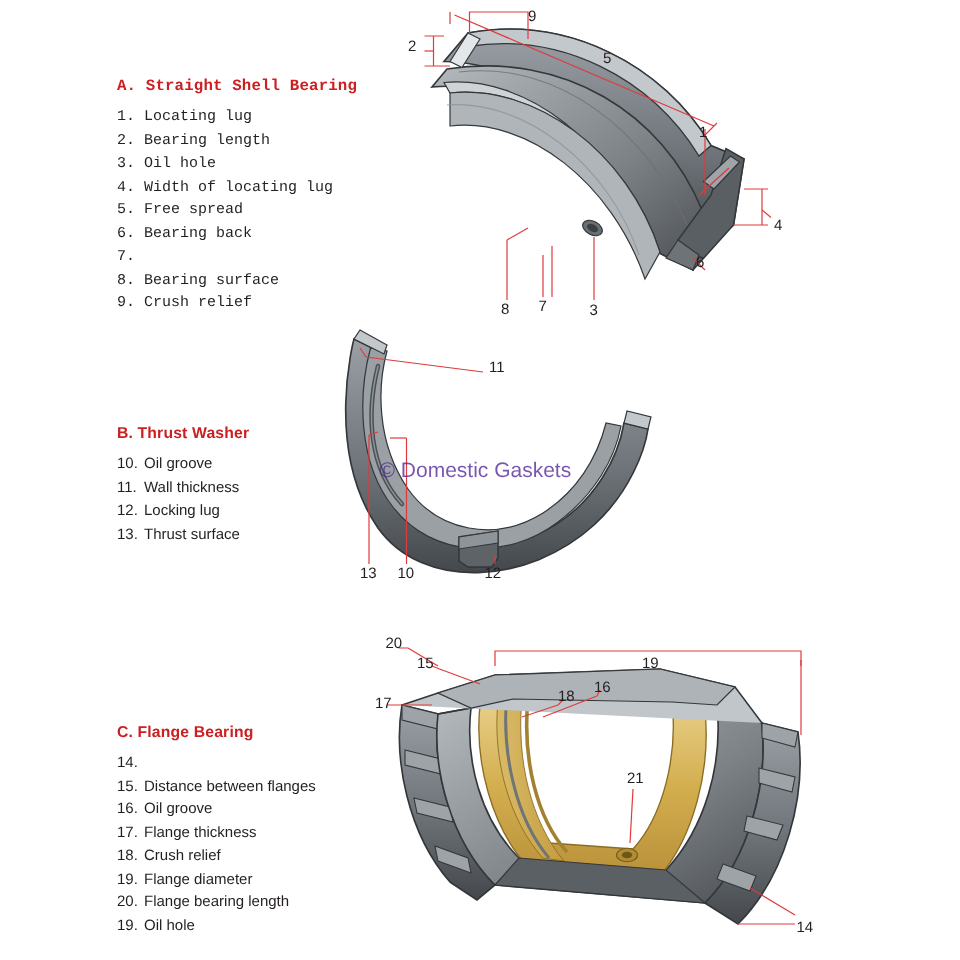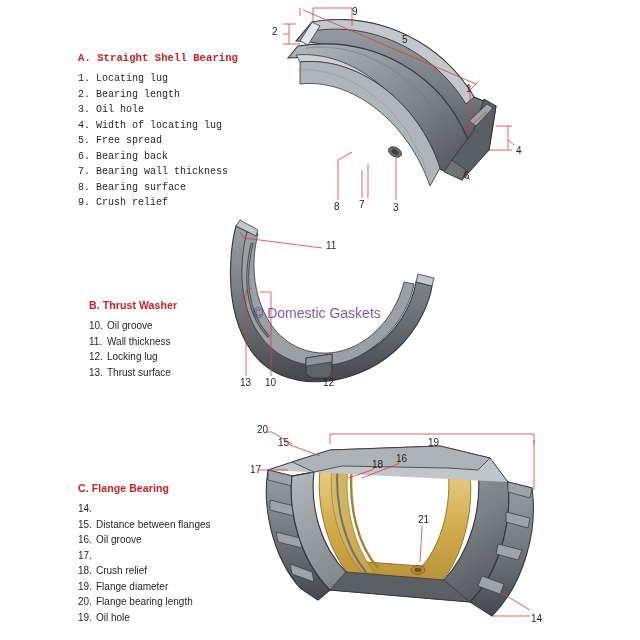--- a/index.html
+++ b/index.html
@@ -40,21 +40,21 @@
   }
   .legend-num {
     width: 18px;
     flex: 0 0 18px;
     color: #231f20;
   }
   .legend-label {
     flex: 1 1 auto;
   }
   #legend-a { left: 78px; top: 52px; font-family: Liberation Mono, monospace; }
-  #legend-b { left: 78px; top: 299px; margin-left: 11px; }
+  #legend-b { left: 78px; top: 283px; }
   #legend-c { left: 78px; top: 454px; margin-top: 28px; }
 
   .callout {
     position: absolute;
     font-size: 10px;
     color: #231f20;
     font-family: "Liberation Sans", sans-serif;
     line-height: 11px;
   }
   .watermark {
@@ -338,21 +338,20 @@
     <div class="legend-row">
       <span class="legend-num">5.</span>
       <span class="legend-label">Free spread</span>
     </div>
     <div class="legend-row">
       <span class="legend-num">6.</span>
       <span class="legend-label">Bearing back</span>
     </div>
     <div class="legend-row">
       <span class="legend-num">7.</span>
-      <span class="legend-label">Bearing wall thickness</span>
     </div>
     <div class="legend-row">
       <span class="legend-num">8.</span>
       <span class="legend-label">Bearing surface</span>
     </div>
     <div class="legend-row">
       <span class="legend-num">9.</span>
       <span class="legend-label">Crush relief</span>
     </div>
   </div>
@@ -385,20 +384,21 @@
     <div class="legend-row">
       <span class="legend-num">15.</span>
       <span class="legend-label">Distance between flanges</span>
     </div>
     <div class="legend-row">
       <span class="legend-num">16.</span>
       <span class="legend-label">Oil groove</span>
     </div>
     <div class="legend-row">
       <span class="legend-num">17.</span>
+      <span class="legend-label">Flange thickness</span>
     </div>
     <div class="legend-row">
       <span class="legend-num">18.</span>
       <span class="legend-label">Crush relief</span>
     </div>
     <div class="legend-row">
       <span class="legend-num">19.</span>
       <span class="legend-label">Flange diameter</span>
     </div>
     <div class="legend-row">

